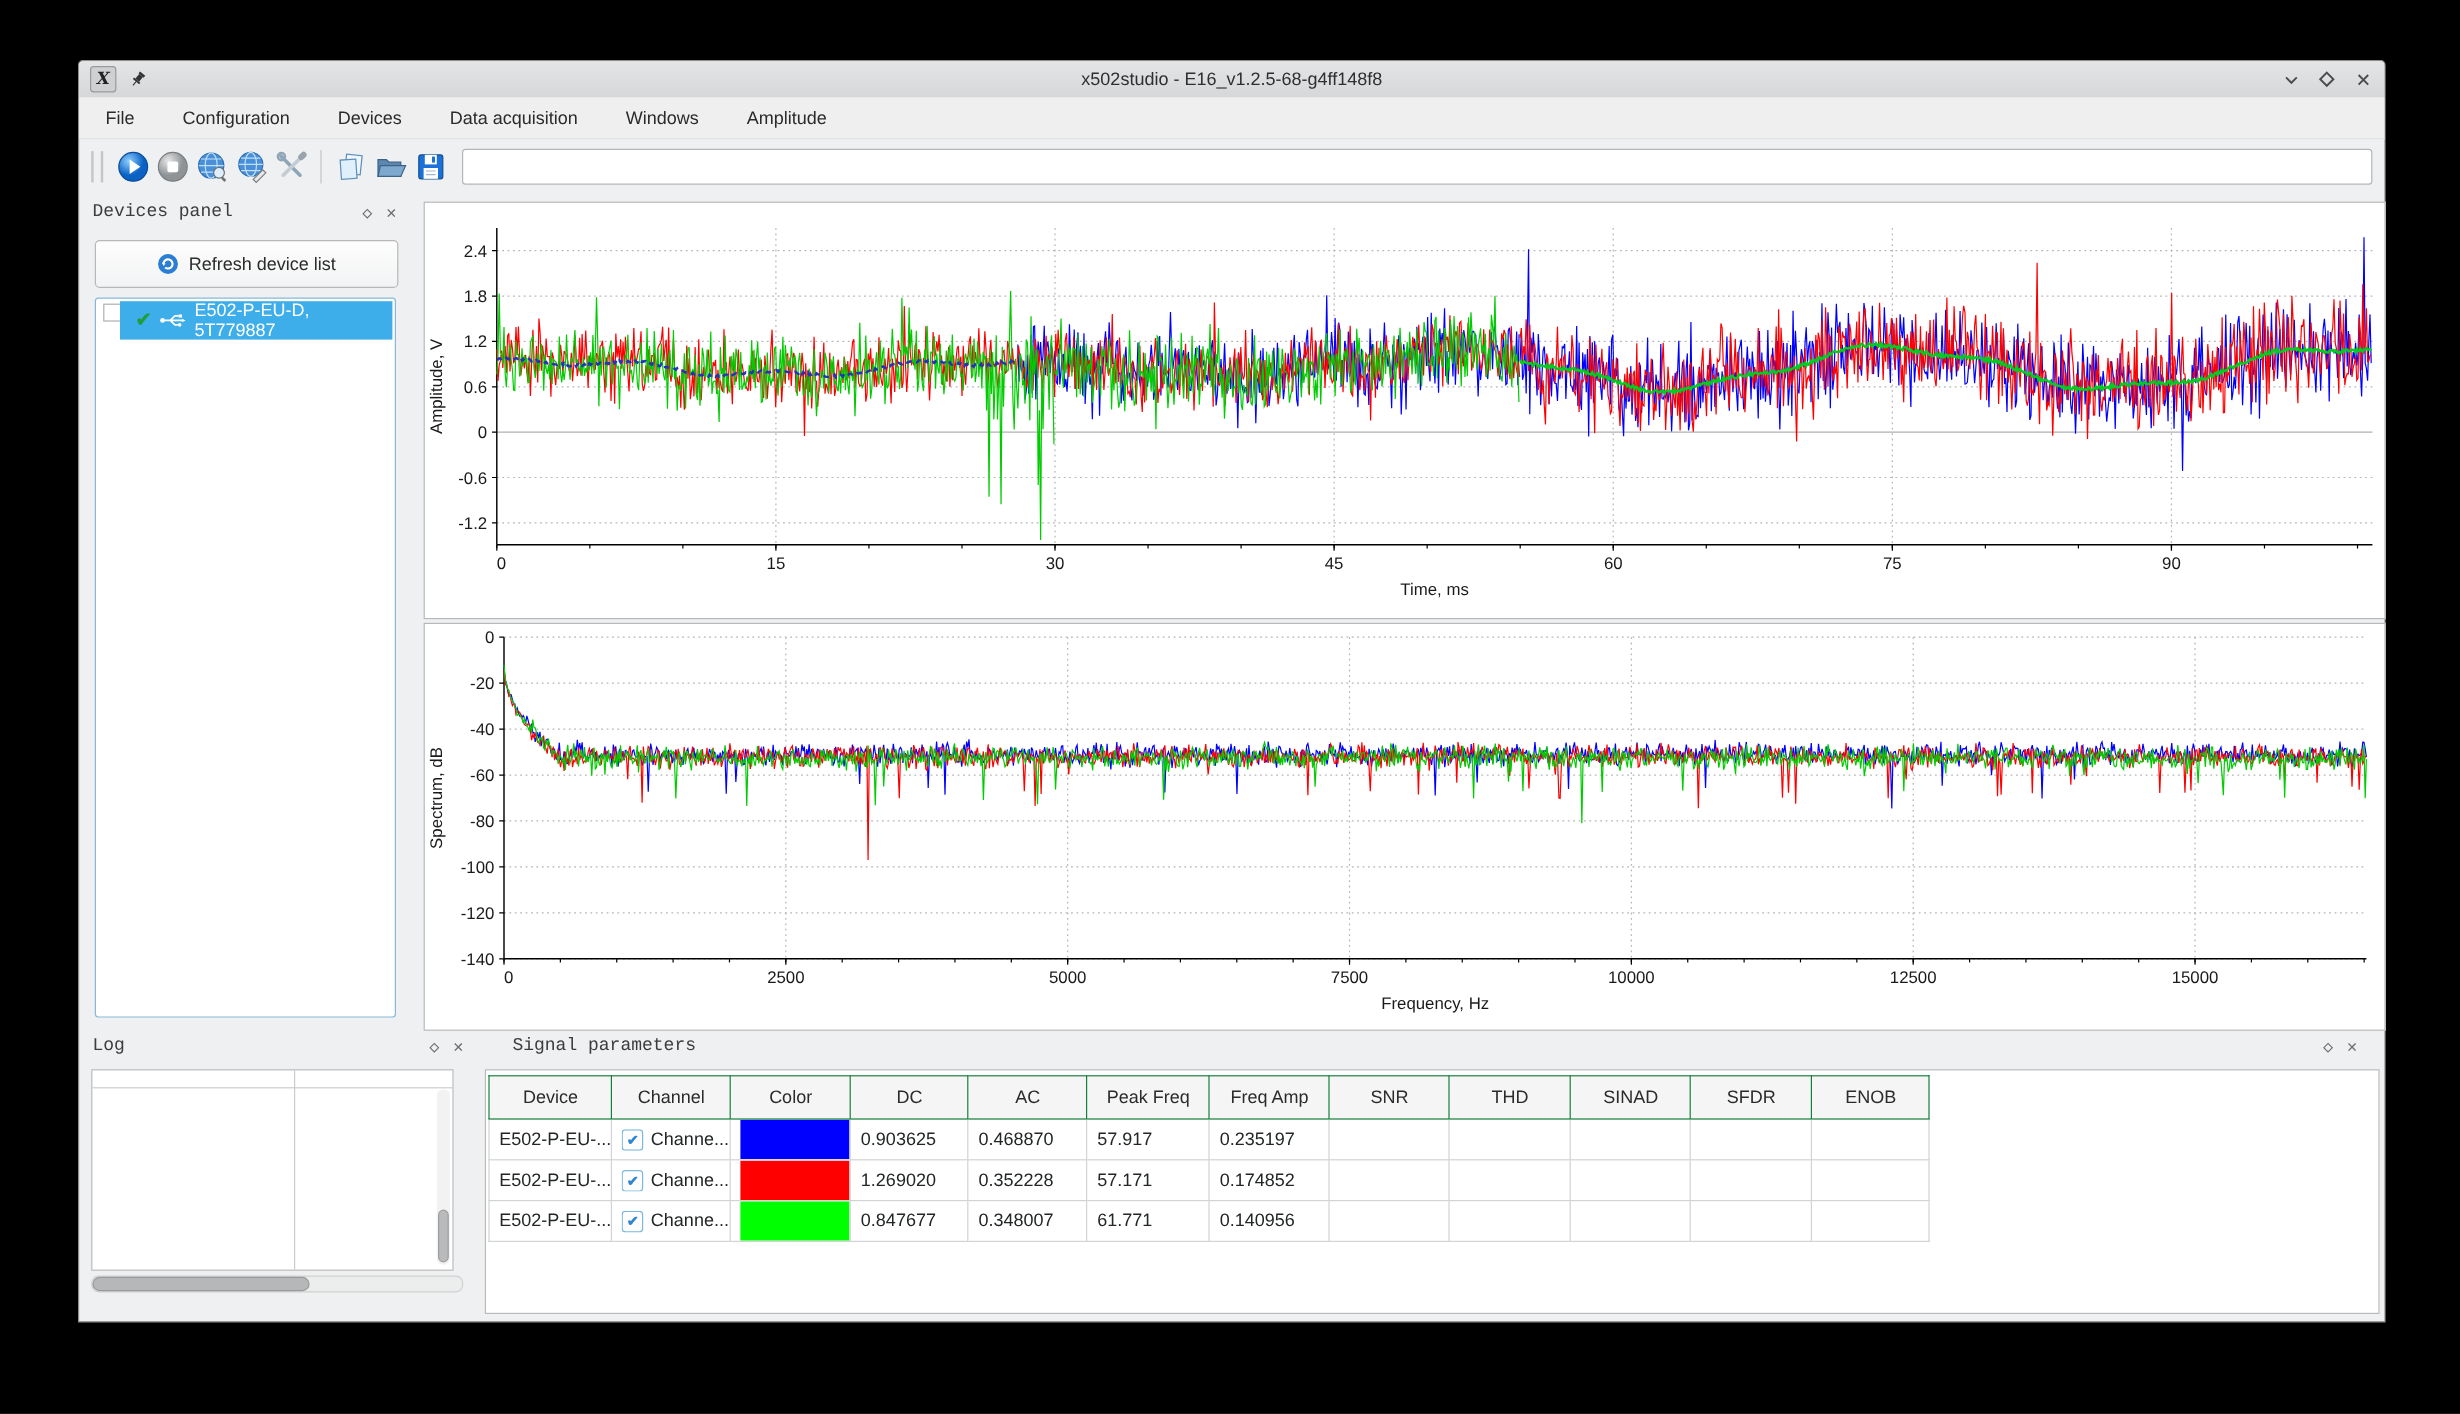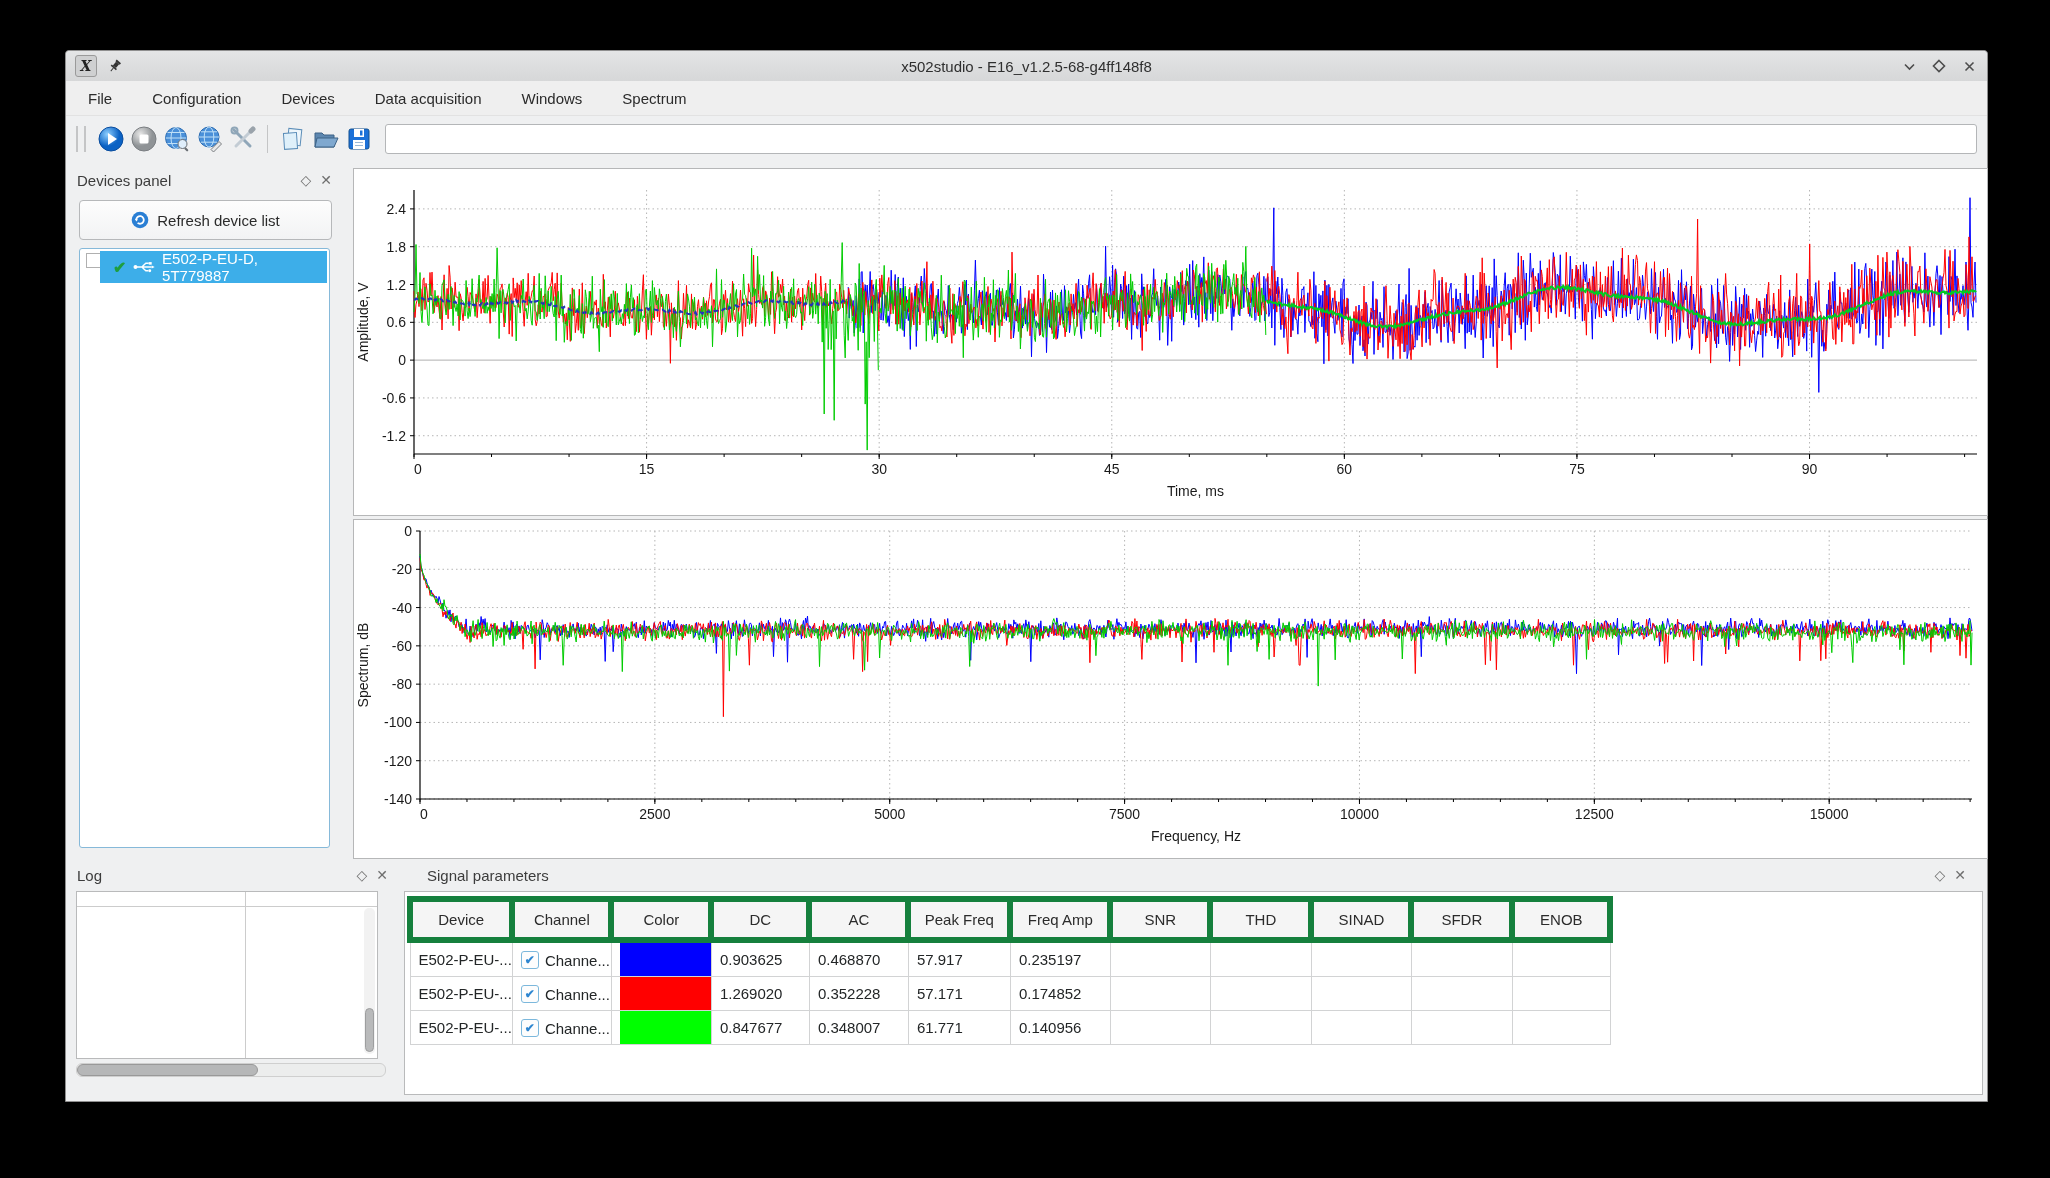--- a/index.html
+++ b/index.html
@@ -25,21 +25,21 @@
   .menu-item{padding:5px 12px;font-size:15px;color:#2b2b2b;}
   
   .toolbar{position:absolute;left:0;top:64px;right:0;height:48px;display:flex;align-items:center;}
   .tb-handle{width:6px;height:26px;margin-left:10px;margin-right:8px;
              border-left:2px solid #c4c5c6;border-right:2px solid #c4c5c6;}
   .tb-btn{width:33px;height:33px;display:flex;align-items:center;justify-content:center;}
   .tb-sep{width:1px;height:28px;background:#c4c5c6;margin:0 8px;}
   .tb-input{height:28px;flex:1;margin-left:10px;margin-right:10px;background:#fff;
             border:1px solid #b4b6b8;border-radius:3px;font-size:14px;padding:0 6px;}
   
-  .panel-header{display:flex;align-items:center;font-size:15px;color:#3c3c3c;}
+  .panel-header{display:flex;font-size:15px;color:#3c3c3c;font-family:Liberation Mono, monospace;}
   .panel-header .ph-title{flex:1;}
   .ph-btn{width:20px;height:20px;display:flex;align-items:center;justify-content:center;
           color:#6e6e6e;font-size:14px;}
   #devices-panel{position:absolute;left:3px;top:117px;width:271px;height:689px;}
   #devices-panel .panel-header{height:24px;padding:0 4px 0 8px;}
   .refresh-btn{position:absolute;left:10px;top:32px;width:251px;height:38px;background:linear-gradient(#fdfdfd,#f2f3f4);
           border:1px solid #b6b8ba;border-radius:4px;display:flex;align-items:center;justify-content:center;
           gap:8px;font-size:15px;color:#2b2b2b;}
   .device-list{position:absolute;left:10px;top:80px;width:251px;height:600px;background:#fff;
           border:1px solid #86b9d9;border-radius:3px;box-sizing:border-box;}
@@ -64,21 +64,21 @@
   .vscroll{position:absolute;right:2px;top:16px;bottom:4px;width:11px;background:#f2f2f2;border-radius:5px;}
   .vscroll .thumb{position:absolute;left:1px;right:1px;bottom:2px;height:42px;background:#b9babb;border:1px solid #9d9e9f;border-radius:5px;}
   .hscroll{position:absolute;left:7px;right:10px;top:200px;height:12px;background:#eceded;border:1px solid #cfcfcf;border-radius:6px;}
   .hscroll .thumb{position:absolute;left:0px;top:0px;bottom:0px;width:58%;background:#b6b7b8;border:1px solid #999;border-radius:6px;}
   
   #signal-panel{position:absolute;left:335px;top:812px;width:1585px;height:236px;}
   #signal-panel .panel-header{height:24px;padding:0 16px 0 8px;margin-left:18px;}
   .signal-content{position:absolute;left:3px;top:28px;right:3px;bottom:4px;background:#fff;
                   border:1px solid #b9babb;}
   table.sig{border-collapse:collapse;table-layout:fixed;margin:4px 0 0 2px;font-size:15px;}
-  table.sig th{font-weight:normal;background:#f5f5f5;border:6px solid #15803d;height:33px;text-align:center;color:#2b2b2b;}
+  table.sig th{font-weight:normal;background:#f5f5f5;border:1px solid #15803d;height:33px;text-align:center;color:#2b2b2b;}
   table.sig td{border:1px solid #d2d3d4;height:33px;padding:0 0 0 8px;overflow:hidden;white-space:nowrap;
                text-overflow:ellipsis;color:#232627;}
   td.colorcell{padding:0;}
   .swatch{width:100%;height:100%;}
   .cbwrap{display:inline-flex;align-items:center;gap:6px;max-width:92px;overflow:hidden;white-space:nowrap;}
   .cb{width:16px;height:16px;background:#fdfdfd;border:1px solid #7cb8dc;border-radius:3px;flex:0 0 auto;
       display:inline-flex;align-items:center;justify-content:center;font-size:12px;color:#2e86d0;font-weight:bold;}
 </style>
 </head>
 <body>
@@ -117,21 +117,21 @@
           </div>
       </div>
     </div>
 
     <div class="menubar">
       <div class="menu-item">File</div>
       <div class="menu-item">Configuration</div>
       <div class="menu-item">Devices</div>
       <div class="menu-item">Data acquisition</div>
       <div class="menu-item">Windows</div>
-      <div class="menu-item">Spectrum</div>
+      <div class="menu-item">Amplitude</div>
     </div>
 
     <div class="toolbar">
       <div class="tb-handle"></div>
       <div class="tb-btn">
         <svg width="28" height="28" viewBox="0 0 28 28">
           <defs>
               <radialGradient id="gb" cx="35%" cy="30%">
                 <stop offset="0%" stop-color="#8fd0ff"></stop>
                 <stop offset="100%" stop-color="#0b62c4"></stop>

